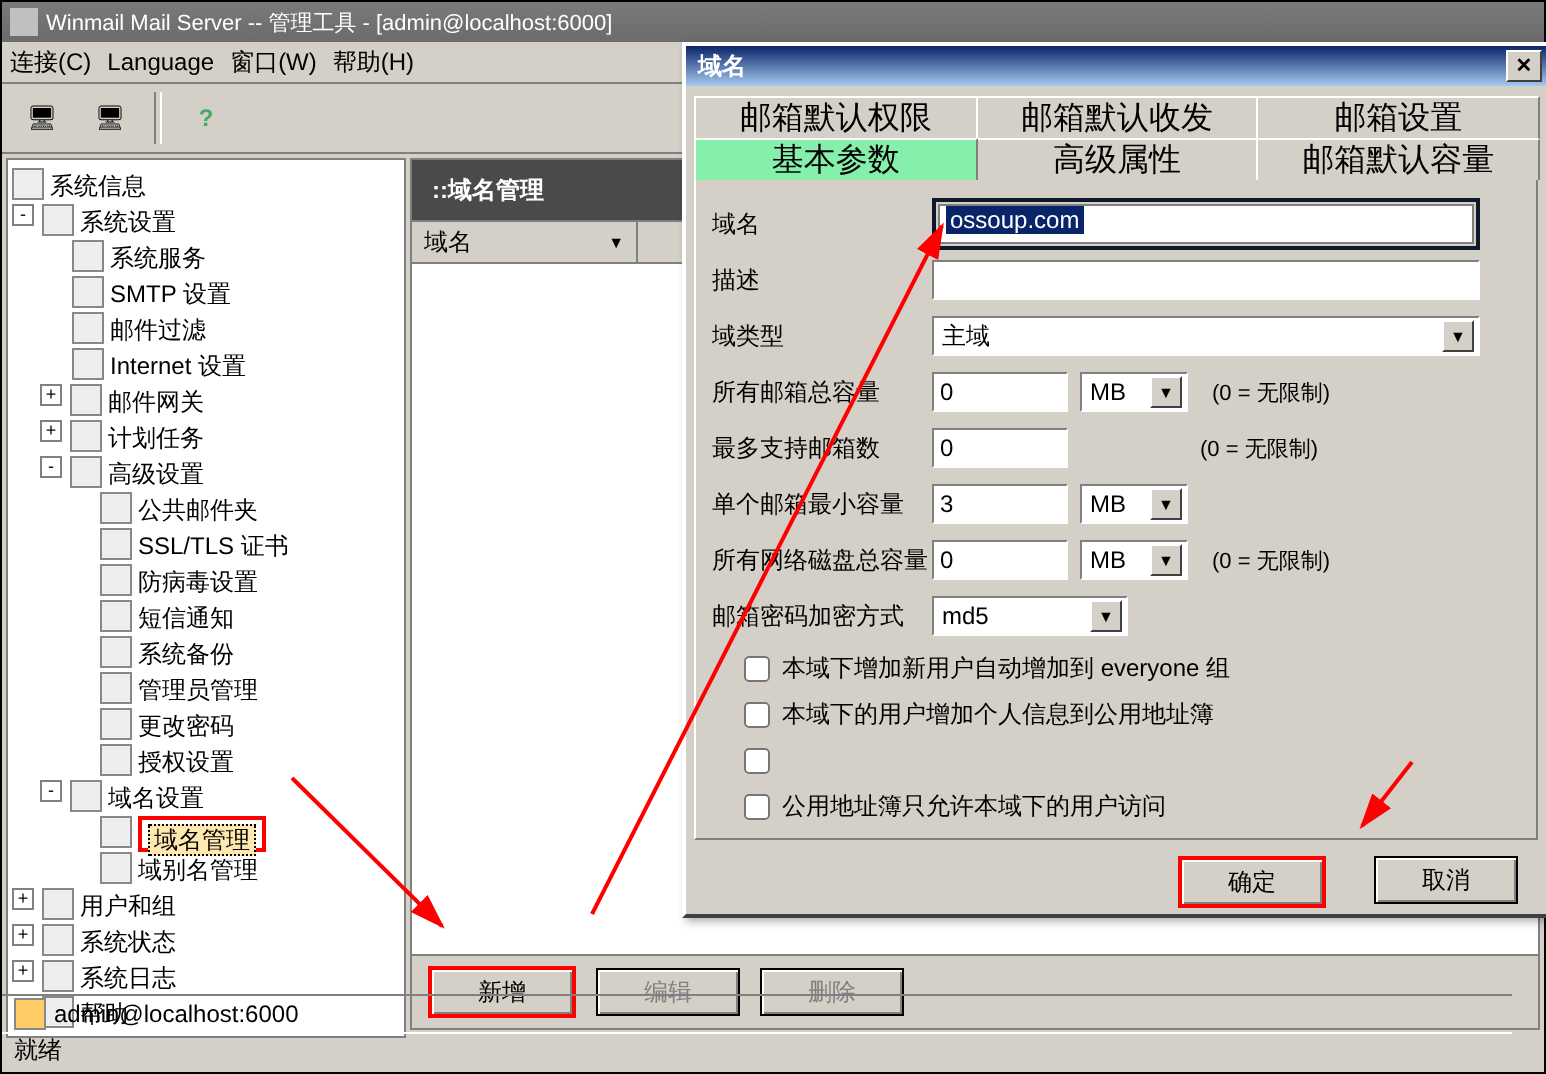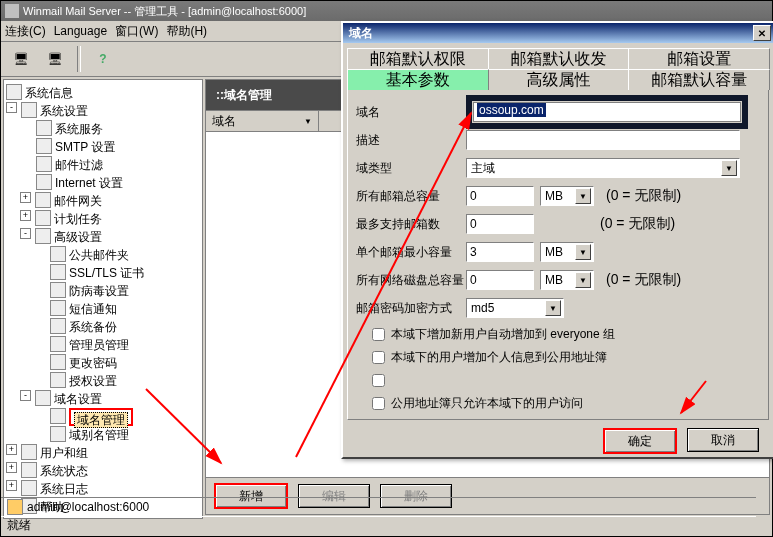--- a/index.html
+++ b/index.html
@@ -36,26 +36,26 @@
 .tabrow{display:flex;width:100%}
 .tab{flex:1;height:20px;background:#d4d0c8;border:1px solid #fff;border-right-color:#808080;border-bottom:none;display:flex;align-items:center;justify-content:center;font-size:16px;cursor:pointer;margin-right:-1px}
 .tab.back{border-bottom:1px solid #fff;position:relative;top:1px}
 .tab.active{background:#86efac;border-bottom:none;z-index:2;position:relative}
 .tabbody{margin:0 4px 4px 4px;border:1px solid #fff;border-top:none;border-right-color:#808080;border-bottom-color:#808080;padding:10px 8px;height:330px;box-sizing:border-box}
 .frm{display:flex;align-items:center;height:24px;margin-bottom:4px}
 .frm label{width:110px;font-size:12px}
 .frm input[type=text]{height:18px;border:1px solid #808080;border-right-color:#fff;border-bottom-color:#fff;background:#fff;font-size:12px;padding:0 3px}
 .frm .sel{height:18px;border:1px solid #808080;border-right-color:#fff;border-bottom-color:#fff;background:#fff;display:flex;align-items:center;justify-content:space-between;padding:0 2px 0 4px;font-size:12px}
 .frm .drop{width:14px;height:14px;background:#d4d0c8;border:1px solid #fff;border-right-color:#404040;border-bottom-color:#404040;display:flex;align-items:center;justify-content:center;font-size:8px}
-.frm .hint{margin-left:12px;font-size:14px}
+.frm .hint{margin-left:12px;font-size:11px}
 .frm .bluesel{background:#0a246a;color:#fff;padding:0 2px}
-.frm .redbox{border:6px solid #0f172a;padding:1px}
+.frm .redbox{border:2px solid #0f172a;padding:1px}
 .chk{display:flex;align-items:center;height:20px;margin:3px 0 0 12px}
 .chk input{margin-right:6px}
-.dlgbtns{display:flex;justify-content:flex-end;gap:10px;padding:4px 14px 8px}
+.dlgbtns{display:flex;justify-content:flex-end;gap:24px;padding:4px 14px 8px}
 .statusbar{position:absolute;bottom:0;left:0;right:16px;height:38px;border-top:1px solid #808080}
 .statusbar .row1{height:18px;display:flex;align-items:center;padding:0 6px;border-bottom:1px solid #fff}
 .statusbar .row1 .ic{width:14px;height:14px;background:#fc6;border:1px solid #888;margin-right:4px}
 .statusbar .row2{height:18px;display:flex;align-items:flex-start;padding:0 6px}
 svg.arrow{position:absolute;z-index:20;pointer-events:none}
 </style>
 </head>
 <body>
 
 <div class="window">

